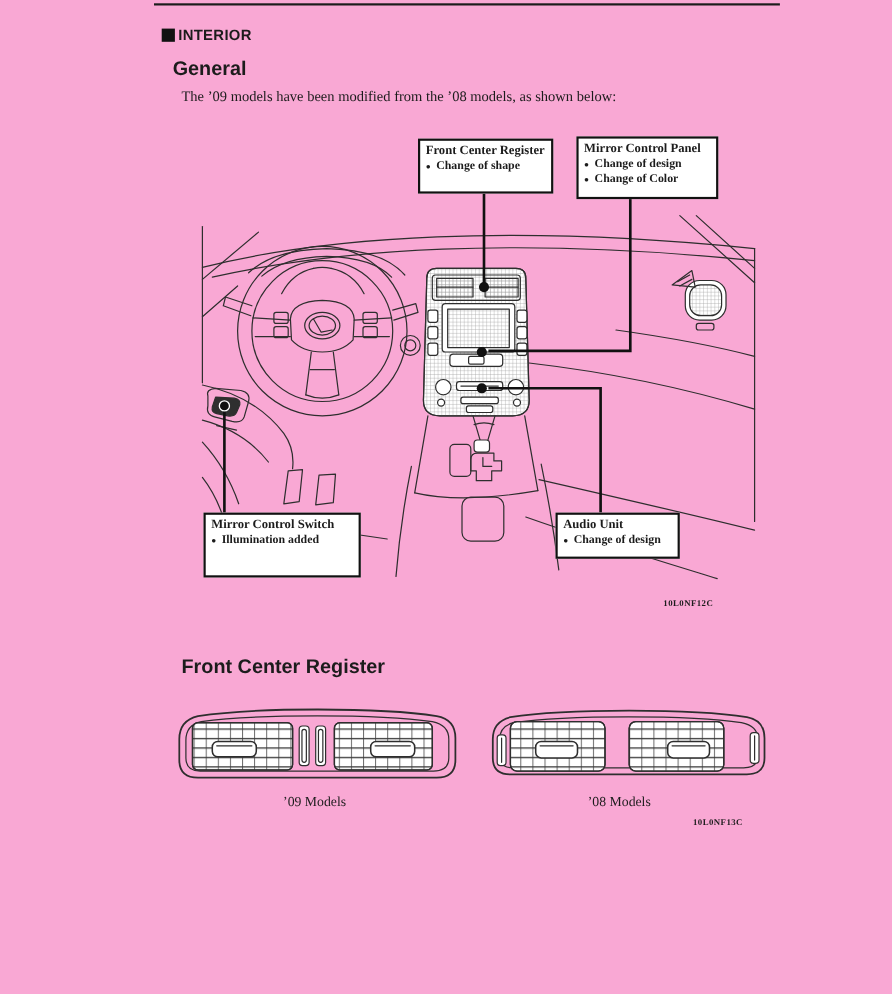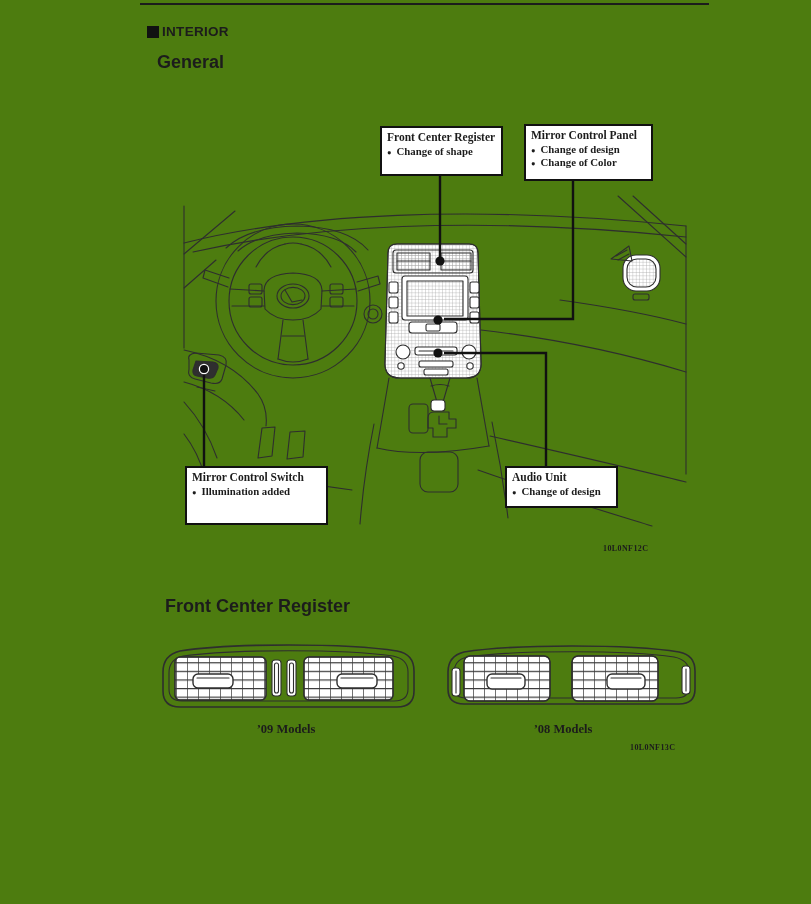--- a/index.html
+++ b/index.html
@@ -1,16 +1,16 @@
 <!DOCTYPE html>
 <html><head>
 <meta charset="utf-8">
 <style>
   html,body{margin:0;padding:0;background:#ffffff;}
-  .page{position:relative;width:811px;height:904px;background:#4d7c0f;
+  .page{position:relative;width:811px;height:904px;background:#f9a8d4;
         font-family:"Liberation Serif",serif;color:#1c1c1c;overflow:hidden;}
   .abs{position:absolute;}
   .rule-top{left:140px;top:3px;width:569px;height:2px;background:#1c1c1c;}
   .hdr{left:147px;top:24px;display:flex;align-items:center;
        font-family:"Liberation Sans",sans-serif;font-weight:bold;font-size:13.5px;letter-spacing:.3px;}
   .hdr .sq{width:12px;height:12px;background:#111;display:inline-block;margin-right:3px;}
   .h-sans{font-family:"Liberation Sans",sans-serif;font-weight:bold;font-size:18px;}
   .h-general{left:157px;top:52px;}
   .h-register{left:165px;top:596px;}
   .intro{left:165px;top:80px;font-size:13.2px;}
@@ -21,21 +21,21 @@
   .callout .t{font-size:11.5px;line-height:1.2;}
   .bul{display:flex;align-items:baseline;gap:5px;font-size:10.8px;line-height:1.22;}
   .bul .m{font-size:7.5px;}
   .co1{left:380px;top:126px;width:123px;height:50px;}
   .co2{left:524px;top:124px;width:129px;height:57px;}
   .co3{left:185px;top:466px;width:143px;height:59px;}
   .co4{left:505px;top:466px;width:113px;height:42px;}
   .figcode{font-size:8px;font-weight:bold;letter-spacing:.4px;}
   .fc1{left:603px;top:544px;width:70px;}
   .fc2{left:630px;top:743px;width:70px;}
-  .modlbl{width:120px;text-align:center;font-weight:bold;font-size:12.5px;}
+  .modlbl{width:120px;text-align:center;font-weight:normal;font-size:12.5px;}
   .lbl9{left:226px;top:722px;}
   .lbl8{left:503px;top:722px;}
 </style>
 </head>
 <body>
 
 <div class="page">
 
   <div class="abs rule-top"></div>
 
@@ -200,20 +200,21 @@
     </g>
   </svg>
 
   <div class="abs hdr layer2">
     <span class="sq"></span>
     <span>INTERIOR</span>
   </div>
 
   <div class="abs h-sans h-general layer2">General</div>
 
+  <div class="abs intro layer2">The ’09 models have been modified from the ’08 models, as shown below:</div>
 
   <div class="callout co1">
     <div class="t">Front Center Register</div>
     <div class="bul">
       <span class="m">●</span>
       <span>Change of shape</span>
     </div>
   </div>
 
   <div class="callout co2">

